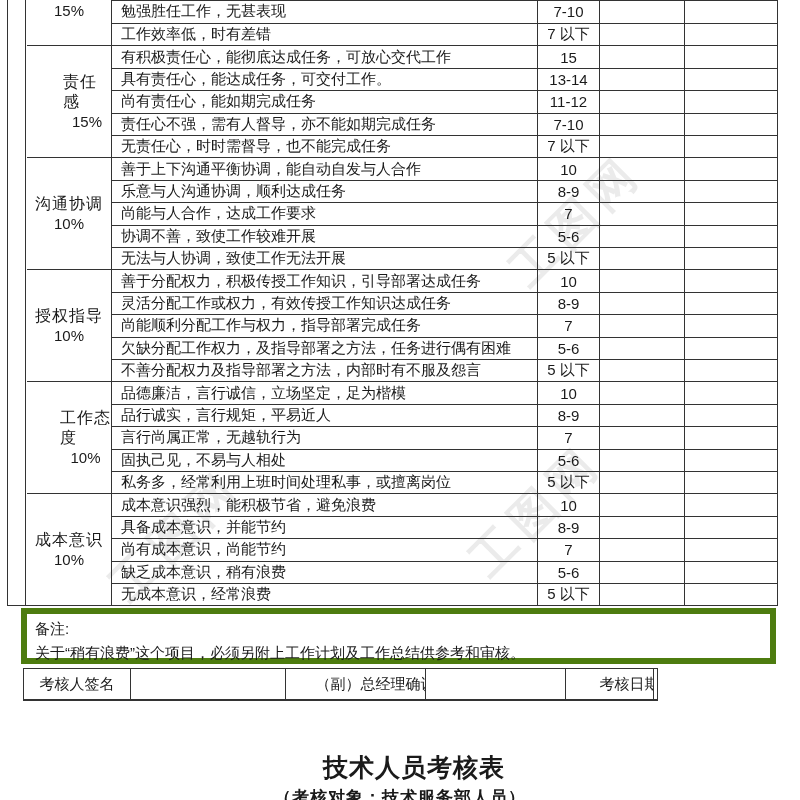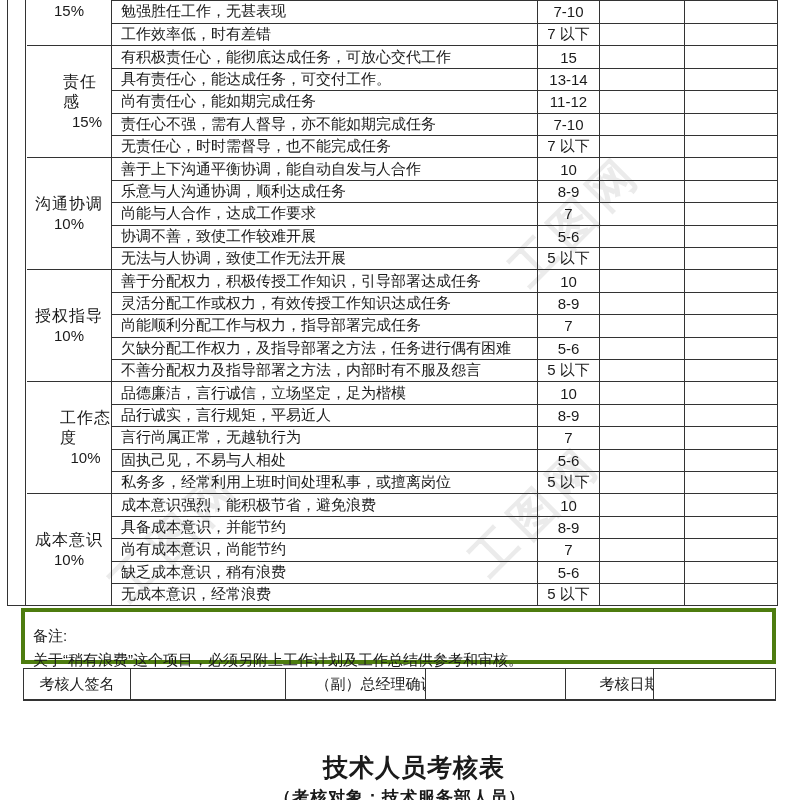--- a/index.html
+++ b/index.html
@@ -38,26 +38,26 @@
   .cat-name{font-size:16px;line-height:20px;letter-spacing:1px;}
   .cat-pct{font-size:15px;line-height:19px;}
   .cat-top{justify-content:flex-start;padding-top:1px;}
   .desc{border-right:1px solid #333;padding-left:9px;font-size:15px;}
   .score{border-right:1px solid #333;justify-content:center;font-size:15px;}
   .b1{border-right:1px solid #333;}
 
   
   .remark{
     position:absolute;left:21px;top:608px;width:755px;height:56px;
-    border:4px solid #4d7c0f;box-sizing:border-box;
-    padding:12px 8px;font-size:15px;line-height:24px;
+    border:6px solid #4d7c0f;box-sizing:border-box;
+    padding:3px 8px;font-size:15px;line-height:24px;
   }
   
   .sig{
-    position:absolute;left:23px;top:668px;width:753px;height:33px;
+    position:absolute;left:23px;top:668px;width:635px;height:33px;
     border:1px solid #333;border-bottom:2px solid #333;box-sizing:border-box;
     display:grid;grid-template-columns:106px 155px 140px 140px 88px 124px;
   }
   .sig-cell{
     box-sizing:border-box;display:flex;align-items:center;justify-content:center;
     font-size:15px;white-space:nowrap;overflow:hidden;
   }
   .sig-cell + .sig-cell{border-left:1px solid #333;padding-left:40px;}
 
   

